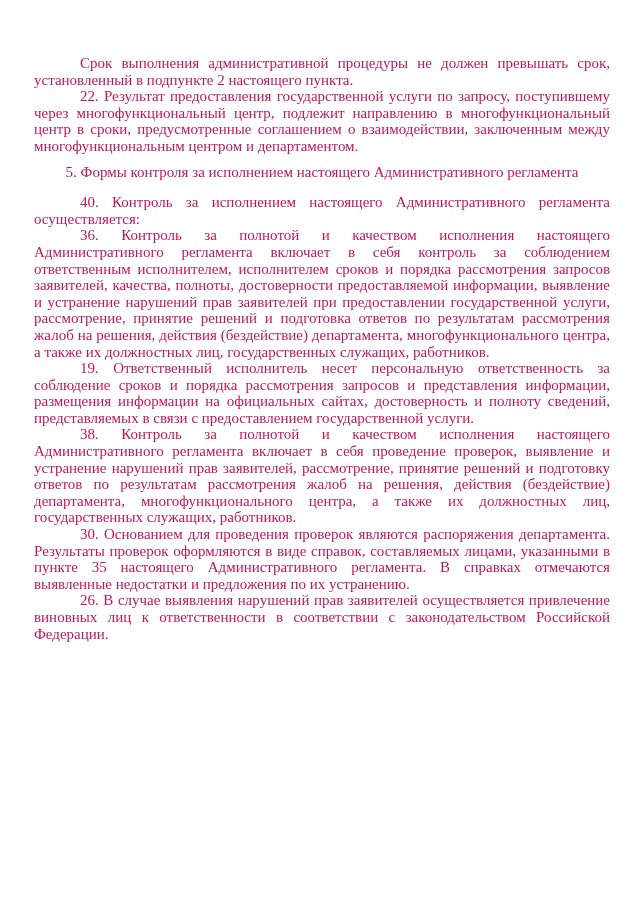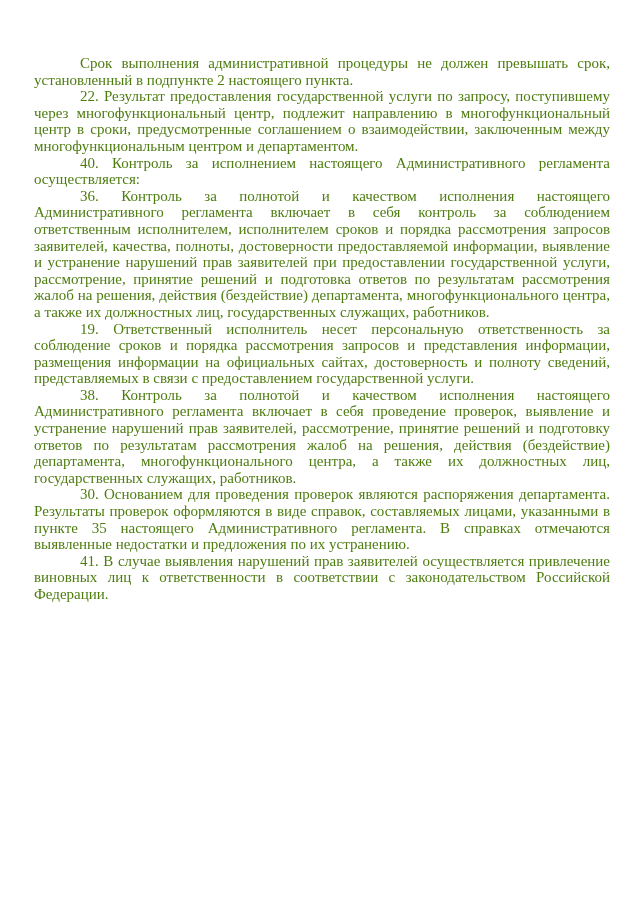--- a/index.html
+++ b/index.html
@@ -11,21 +11,21 @@
     position: relative;
     box-sizing: border-box;
     width: 640px;
     height: 905px;
     margin: 0;
     background: #ffffff;
     padding: 55px 30px 40px 34px;
     font-family: "Liberation Serif", "DejaVu Serif", serif;
     font-size: 15px;
     line-height: 16.6px;
-    color: #4d7c0f;
+    color: #be185d;
     overflow: hidden;
   }
   .page p {
     margin: 0;
     padding: 0;
     text-align: justify;
     text-indent: 46px;
   }
   .page p.heading {
     text-align: center;
@@ -36,28 +36,29 @@
   }
 </style>
 </head>
 <body>
 
 <div class="page">
   <p>Срок выполнения административной процедуры не должен превышать срок, установленный в подпункте 2 настоящего пункта.</p>
 
   <p>22. Результат предоставления государственной услуги по запросу, поступившему через многофункциональный центр, подлежит направлению в многофункциональный центр в сроки, предусмотренные соглашением о взаимодействии, заключенным между многофункциональным центром и департаментом.</p>
 
+  <p class="heading">5. Формы контроля за исполнением настоящего Административного регламента</p>
 
   <p>40. Контроль за исполнением настоящего Административного регламента осуществляется:</p>
 
 
 
   <p>36. Контроль за полнотой и качеством исполнения настоящего Административного регламента включает в себя контроль за соблюдением ответственным исполнителем, исполнителем сроков и порядка рассмотрения запросов заявителей, качества, полноты, достоверности предоставляемой информации, выявление и устранение нарушений прав заявителей при предоставлении государственной услуги, рассмотрение, принятие решений и подготовка ответов по результатам рассмотрения жалоб на решения, действия (бездействие) департамента, многофункционального центра, а также их должностных лиц, государственных служащих, работников.</p>
 
   <p>19. Ответственный исполнитель несет персональную ответственность за соблюдение сроков и порядка рассмотрения запросов и представления информации, размещения информации на официальных сайтах, достоверность и полноту сведений, представляемых в связи с предоставлением государственной услуги.</p>
 
   <p>38. Контроль за полнотой и качеством исполнения настоящего Административного регламента включает в себя проведение проверок, выявление и устранение нарушений прав заявителей, рассмотрение, принятие решений и подготовку ответов по результатам рассмотрения жалоб на решения, действия (бездействие) департамента, многофункционального центра, а также их должностных лиц, государственных служащих, работников.</p>
 
 
   <p>30. Основанием для проведения проверок являются распоряжения департамента. Результаты проверок оформляются в виде справок, составляемых лицами, указанными в пункте 35 настоящего Административного регламента. В справках отмечаются выявленные недостатки и предложения по их устранению.</p>
 
-  <p>41. В случае выявления нарушений прав заявителей осуществляется привлечение виновных лиц к ответственности в соответствии с законодательством Российской Федерации.</p>
+  <p>26. В случае выявления нарушений прав заявителей осуществляется привлечение виновных лиц к ответственности в соответствии с законодательством Российской Федерации.</p>
 </div>
 
 </body></html>

